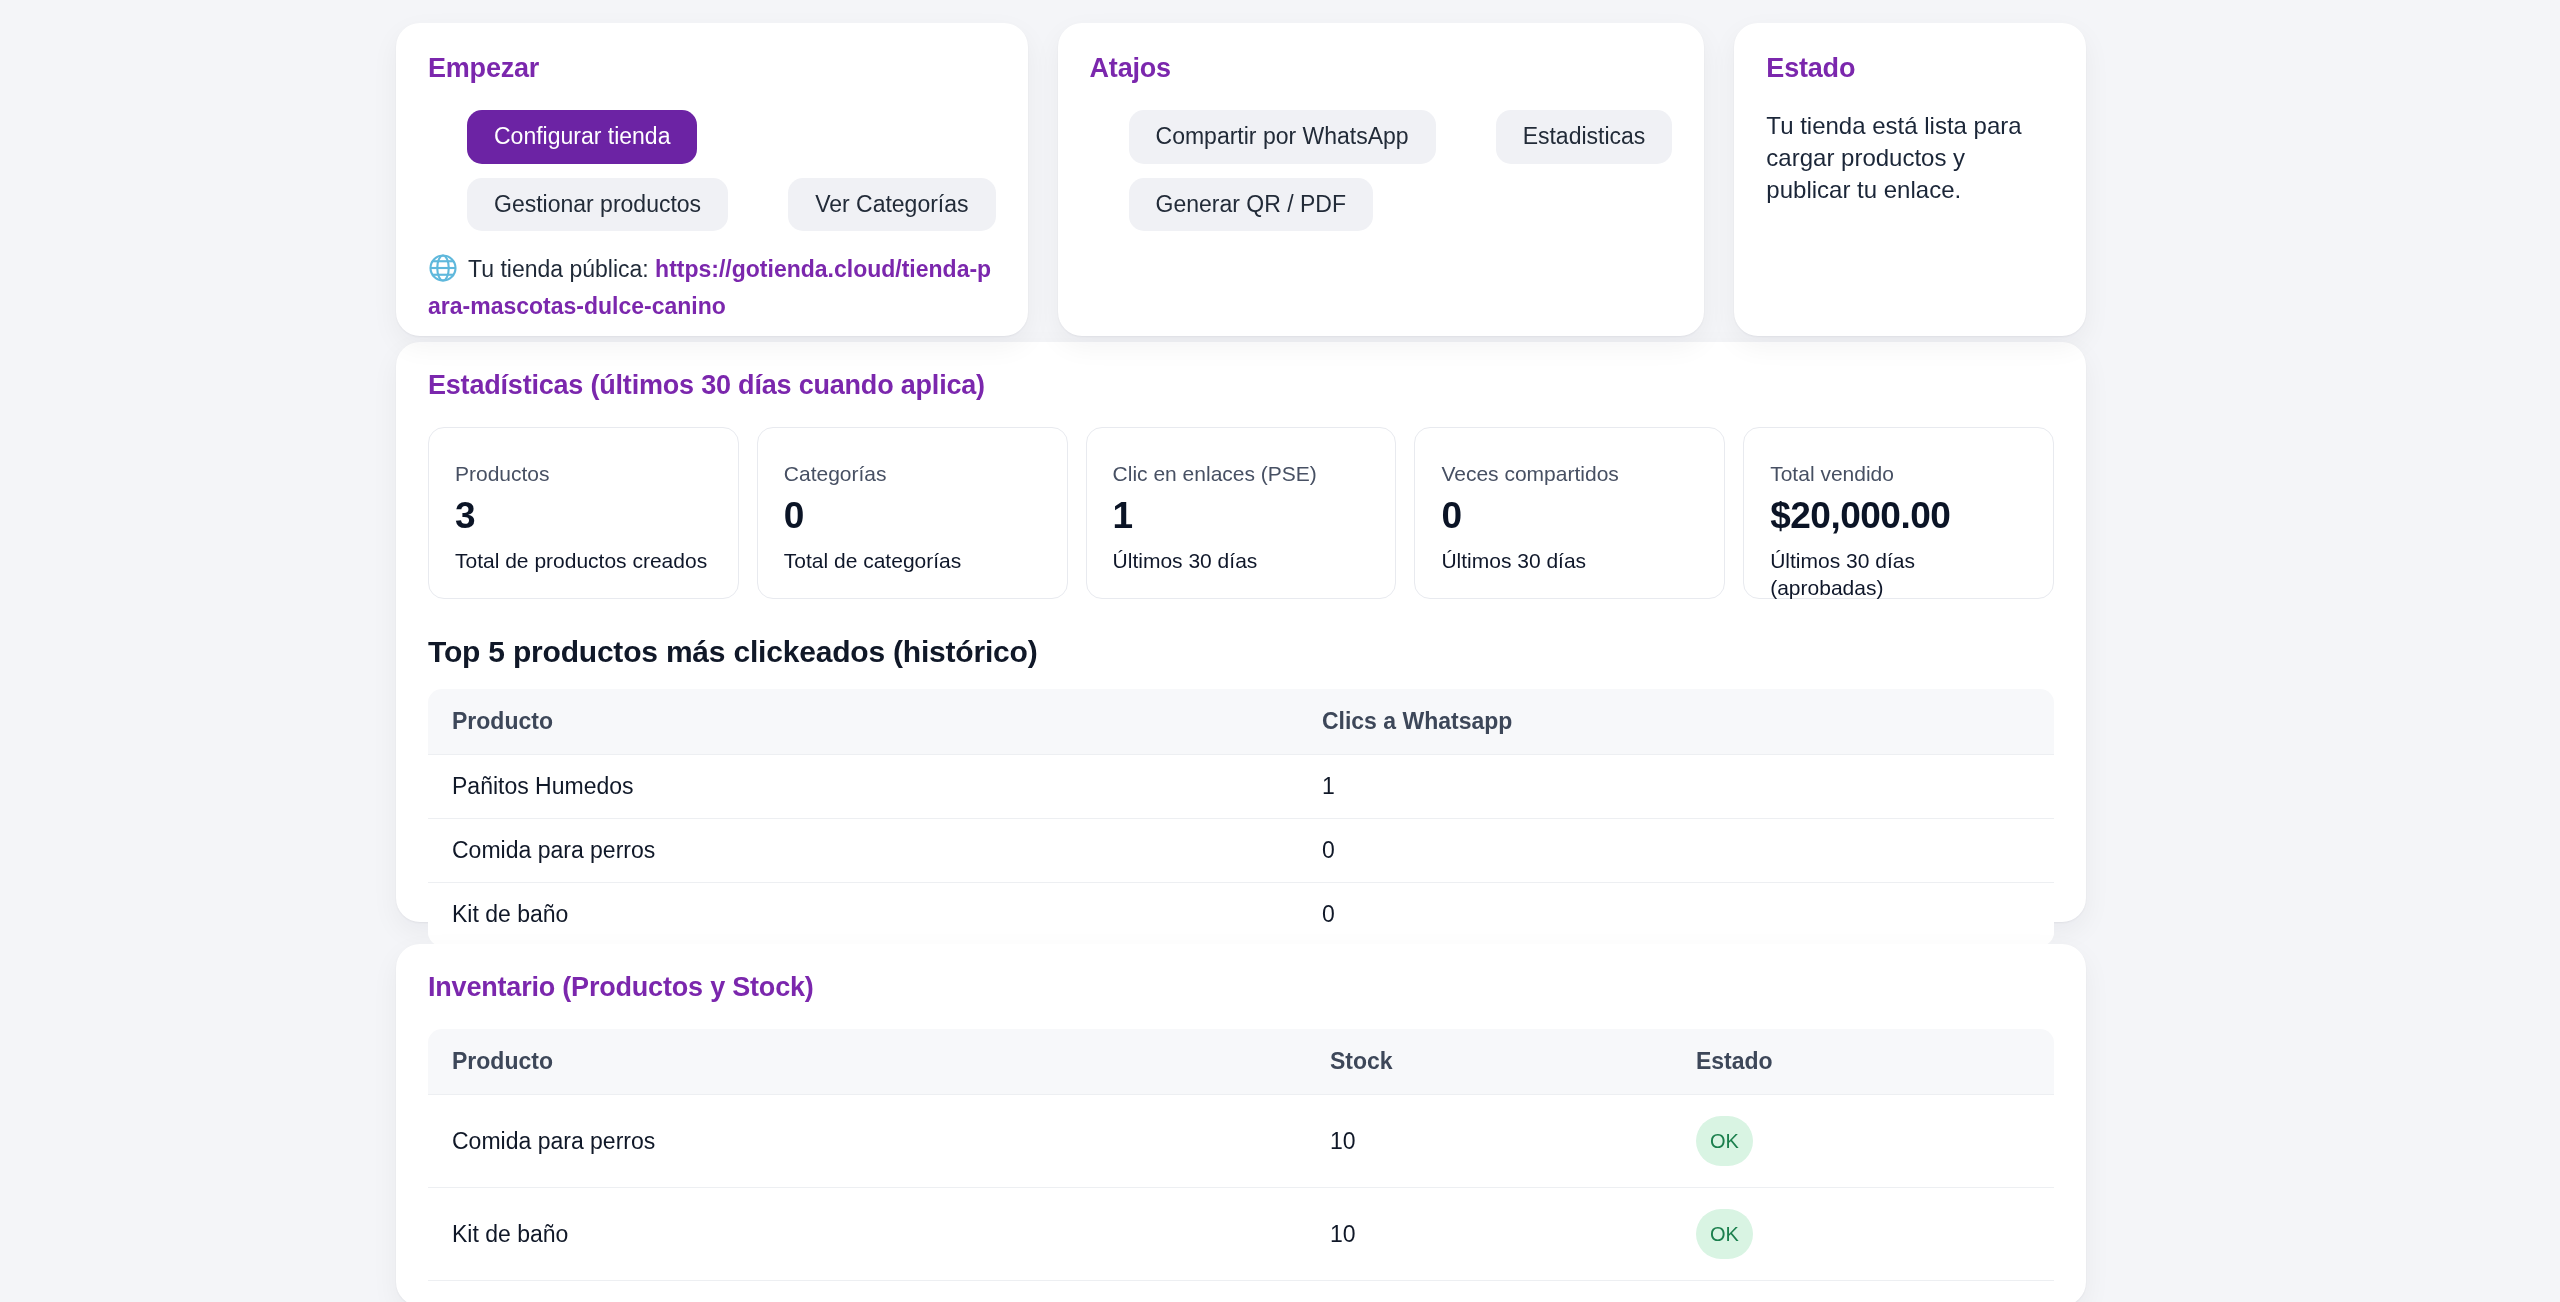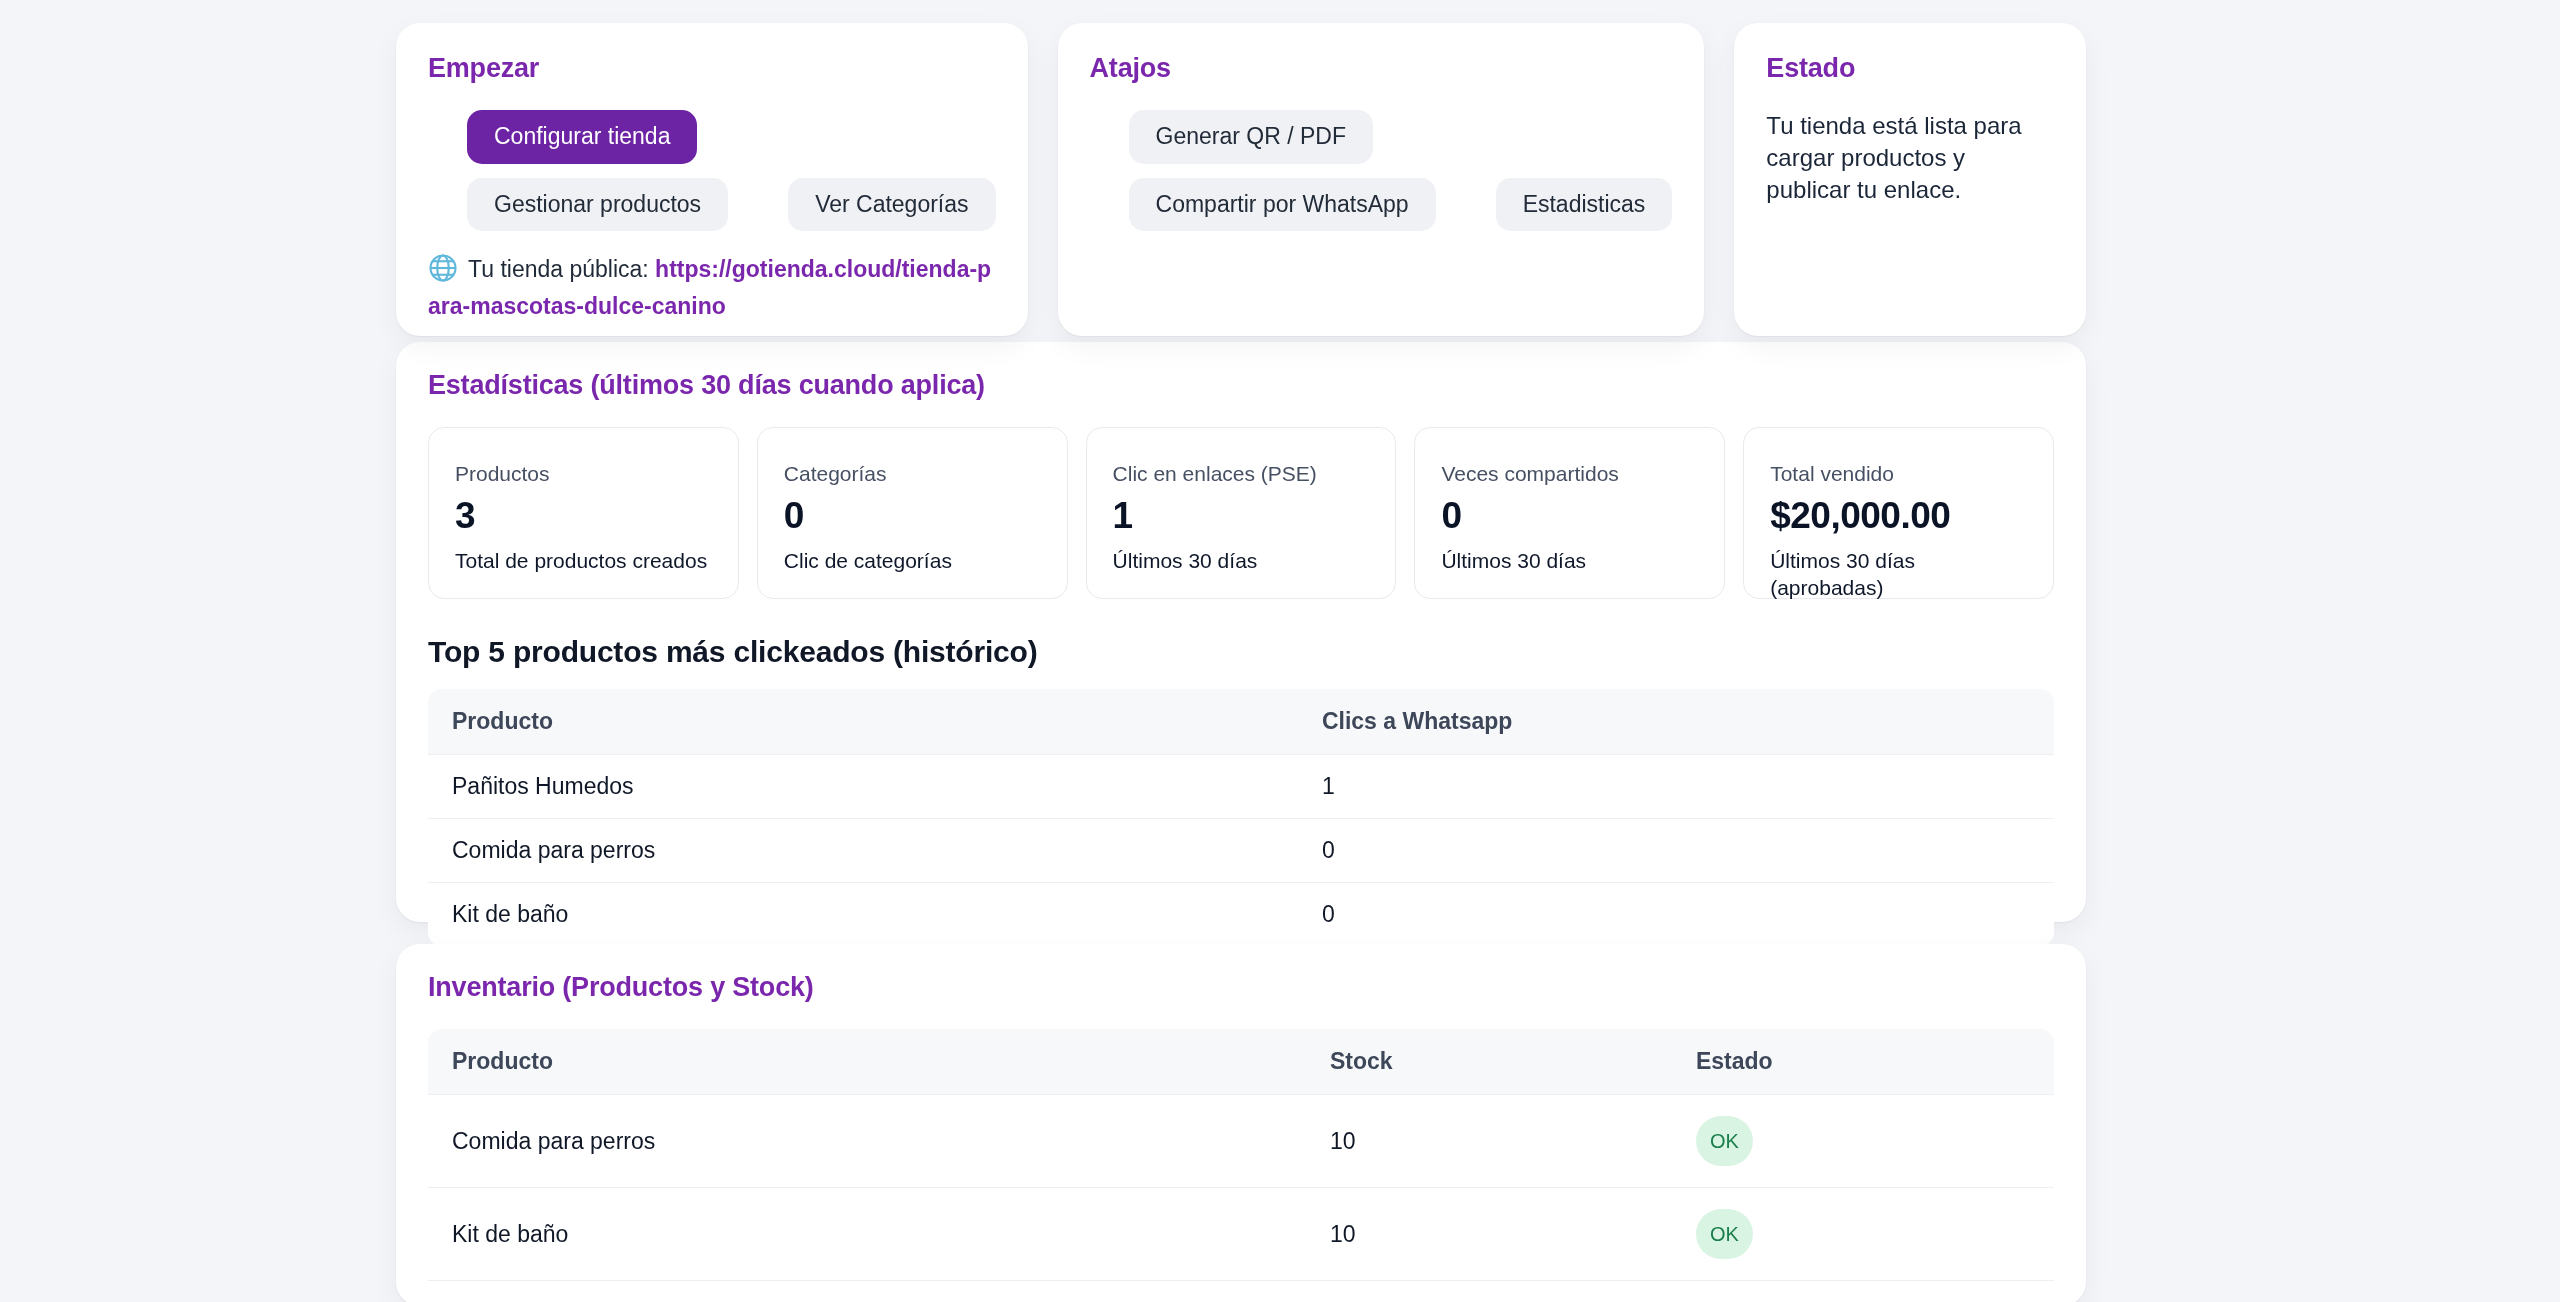--- a/index.html
+++ b/index.html
@@ -161,25 +161,25 @@
             <path d="M3.6 17.4 H20.4"></path>
           </svg>
         </span><span>Tu tienda pública:</span>
         <a class="store-url" href="#">https://gotienda.cloud/tienda-para-mascotas-dulce-canino</a>
       </div>
     </section>
 
     <section class="card small">
       <h2 class="card-title">Atajos</h2>
       <div class="btn-row">
-        <button class="btn secondary">Generar QR / PDF</button>
-      </div>
-      <div class="btn-row">
         <button class="btn secondary">Compartir por WhatsApp</button>
         <button class="btn secondary">Estadisticas</button>
+      </div>
+      <div class="btn-row">
+        <button class="btn secondary">Generar QR / PDF</button>
       </div>
     </section>
 
     <section class="card small">
       <h2 class="card-title">Estado</h2>
       <p class="estado-msg">Tu tienda está lista para cargar productos y publicar tu enlace.</p>
     </section>
 
   </div>
 
@@ -188,21 +188,21 @@
 
     <div class="stat-row">
       <div class="stat">
         <div class="stat-label">Productos</div>
         <div class="stat-value">3</div>
         <div class="stat-sub">Total de productos creados</div>
       </div>
       <div class="stat">
         <div class="stat-label">Categorías</div>
         <div class="stat-value">0</div>
-        <div class="stat-sub">Clic de categorías</div>
+        <div class="stat-sub">Total de categorías</div>
       </div>
       <div class="stat">
         <div class="stat-label">Clic en enlaces (PSE)</div>
         <div class="stat-value">1</div>
         <div class="stat-sub">Últimos 30 días</div>
       </div>
       <div class="stat">
         <div class="stat-label">Veces compartidos</div>
         <div class="stat-value">0</div>
         <div class="stat-sub">Últimos 30 días</div>

